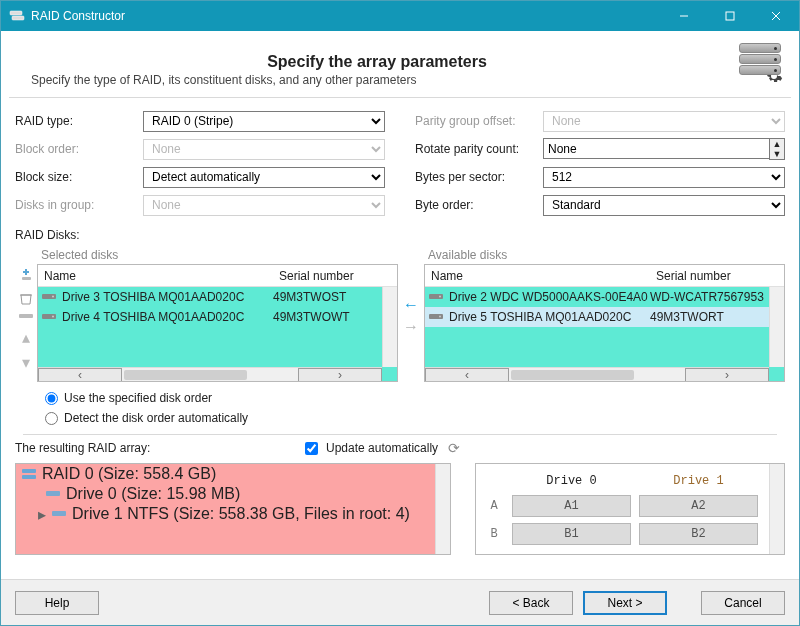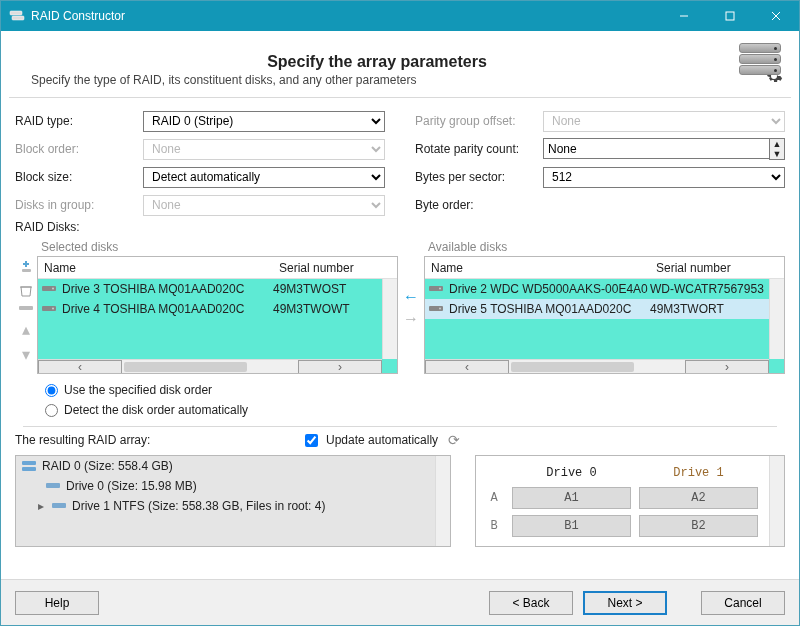--- a/index.html
+++ b/index.html
@@ -26,21 +26,21 @@
   .row .ctl   { flex:1; }
   .disabled label, .disabled .ctl { color:#9a9a9a; }
   select, input[type=text] {
     width:100%; height:21px; border:1px solid #7a7a7a; background:#fff; font:inherit; padding:0 4px;
   }
   .disabled select, .disabled input { color:#9a9a9a; border-color:#c0c0c0; background:#fff; }
   .spin { display:flex; }
   .spin input { flex:1; border-right:none; }
   .spin .btns { display:flex; flex-direction:column; border:1px solid #7a7a7a; }
   .spin .btns span { width:14px; height:10px; display:flex; align-items:center; justify-content:center; font-size:9px; line-height:8px; cursor:pointer; background:#eee; }
-  .raid-disks { margin-top:0; }
+  .raid-disks { margin-top:8px; }
   .rd-label { margin-bottom:4px; }
   .lists { display:flex; align-items:flex-start; }
   .vert-tools { width:22px; display:flex; flex-direction:column; align-items:center; gap:6px; padding-top:22px; color:#9a9a9a; }
   .vert-tools span { cursor:default; }
   .list-wrap { flex:1; display:flex; flex-direction:column; }
   .list-title { color:#888; font-size:12px; padding:2px 4px; }
   .grid {
     border:1px solid #b9b9b9; height:118px; position:relative; overflow:hidden; background:#5eead4;
   }
   .grid .head { display:flex; background:#fff; height:22px; align-items:center; font-size:12px; position:relative; border-bottom:1px solid #e0e0e0; }
@@ -63,21 +63,21 @@
   .arrows .right { color:#b5b5b5; }
   .radios { margin:6px 0 6px 30px; }
   .radios label { display:flex; align-items:center; gap:6px; font-size:12px; height:20px; }
   .result-sec { margin-top:2px; }
   .result-head { display:flex; align-items:center; height:22px; }
   .result-head .rh-label { width:290px; }
   .result-head .chk { display:flex; align-items:center; gap:8px; }
   .refresh { margin-left:10px; color:#8a8a8a; font-size:14px; }
   .result-body { display:flex; gap:24px; margin-top:4px; align-items:flex-start; }
   .tree {
-    flex:1; border:1px solid #b9b9b9; height:92px; background:#e5e5e5; position:relative; font-size:12px;
+    flex:1; border:1px solid #b9b9b9; height:92px; background:#fca5a5; position:relative; font-size:16px;
   }
   .tree .vscroll { top:0; bottom:0; }
   .tree .item { display:flex; align-items:center; height:20px; padding-left:6px; gap:4px; }
   .tree .lvl1 { padding-left:30px; }
   .tree .lvl1b{ padding-left:22px; }
   .exp { width:10px; color:#666; }
   .drive-map {
     width:310px; height:92px; border:1px solid #b9b9b9; position:relative; padding:6px 22px 6px 4px; background:#fff;font-family:Liberation Mono, monospace;
   }
   .drive-map .mapv { position:absolute; right:0; top:0; bottom:0; width:15px; background:#f0f0f0; border-left:1px solid #dcdcdc; }
@@ -181,20 +181,21 @@
                 <span>▼</span>
               </div>
           </div>
           </div>
         <div class="row">
             <label>Bytes per sector:</label>
           <div class="ctl"><select><option>512</option></select></div>
           </div>
         <div class="row">
             <label>Byte order:</label>
+          <div class="ctl"><select><option>Standard</option></select></div>
           </div>
       </div>
     </div>
 
     <div class="raid-disks">
       <div class="rd-label">RAID Disks:</div>
       <div class="lists">
         <div class="vert-tools">
           <span>
               <svg width="16" height="16" viewBox="0 0 16 16">

